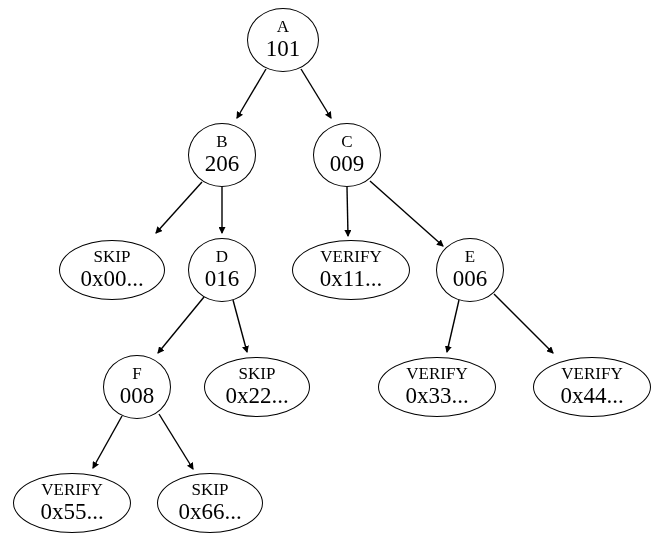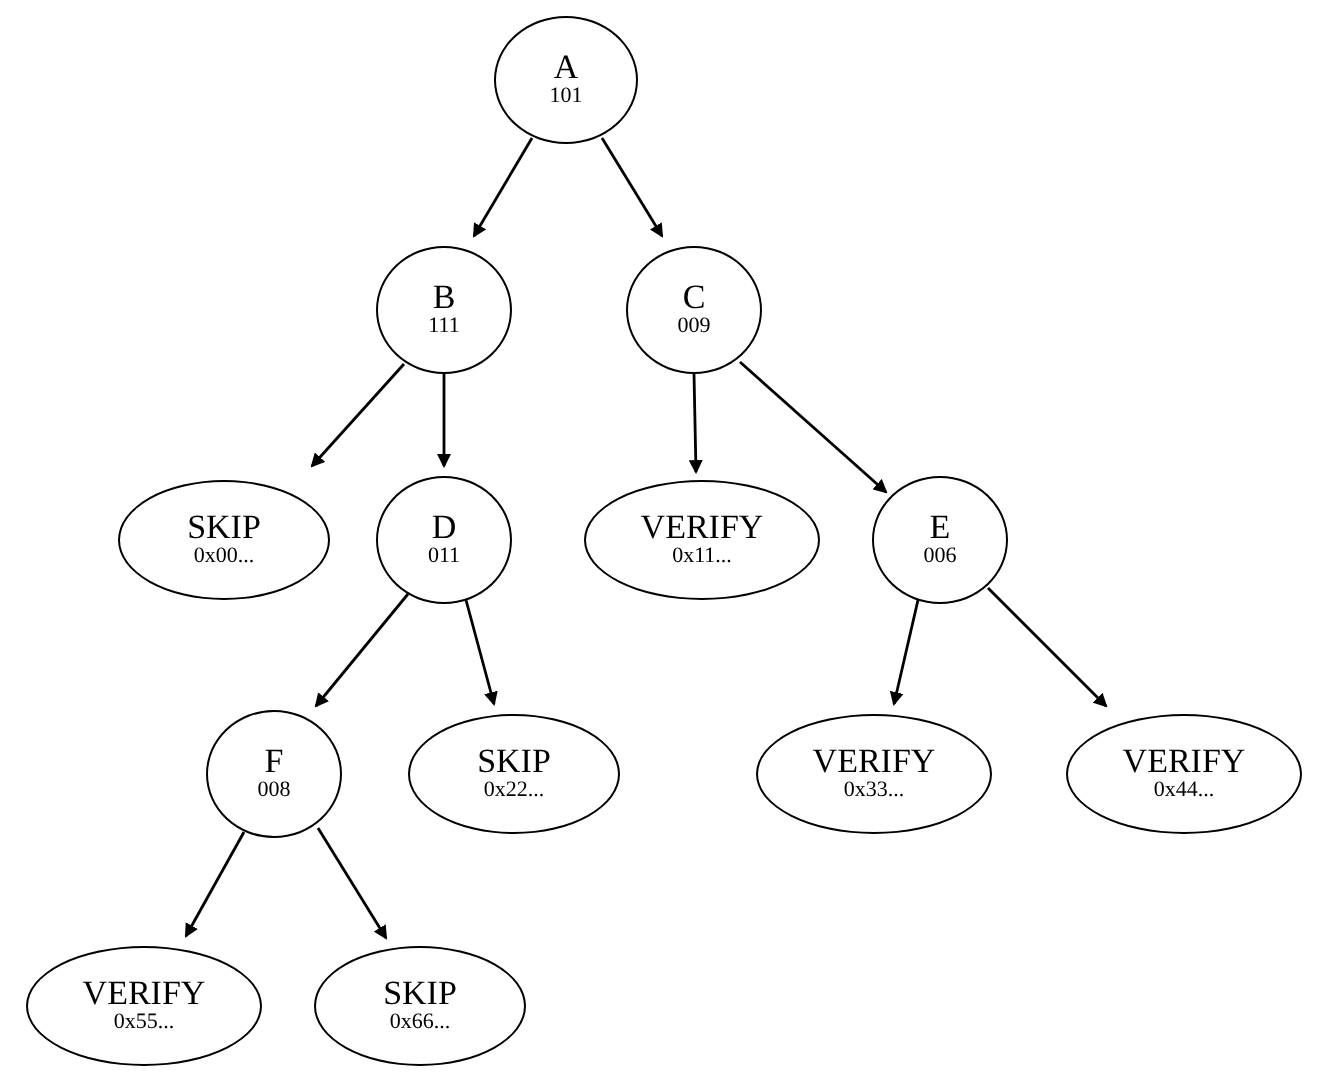--- a/index.html
+++ b/index.html
@@ -31,21 +31,21 @@
     box-sizing: border-box;
     border: 1.3px solid #000000;
     border-radius: 50%;
     background: #ffffff;
     color: #000000;
     line-height: 1.08;
     text-align: center;
     white-space: nowrap;
   }
   .node .l1 { font-size: 17px; }
-  .node .l2 { font-size: 11px; }
+  .node .l2 { font-size: 23px; }
 </style>
 </head>
 <body>
 
 <div id="canvas">
 
   <svg id="edges" viewBox="0 0 659 542" width="659" height="542" aria-hidden="true">
     <defs>
       <marker id="arrow" viewBox="0 0 10 10" refX="8.5" refY="5" markerWidth="5" markerHeight="5" orient="auto-start-reverse">
         <path d="M 0 0 L 10 5 L 0 10 z" fill="#000000"></path>
@@ -67,33 +67,33 @@
       </g>
   </svg>
 
   <div id="node-layer">
       <div class="node" style="left: 247px; top: 8px; width: 72px; height: 64px; border-color: rgb(0, 0, 0); background: rgb(255, 255, 255);">
         <span class="l1">A</span>
         <span class="l2">101</span>
       </div>
       <div class="node" style="left: 188px; top: 123px; width: 68px; height: 64px; border-color: rgb(0, 0, 0); background: rgb(255, 255, 255);">
         <span class="l1">B</span>
-        <span class="l2">111</span>
+        <span class="l2">206</span>
       </div>
       <div class="node" style="left: 313px; top: 123px; width: 68px; height: 64px; border-color: rgb(0, 0, 0); background: rgb(255, 255, 255);">
         <span class="l1">C</span>
         <span class="l2">009</span>
       </div>
       <div class="node" style="left: 59px; top: 240px; width: 106px; height: 60px; border-color: rgb(0, 0, 0); background: rgb(255, 255, 255);">
         <span class="l1">SKIP</span>
         <span class="l2">0x00...</span>
       </div>
       <div class="node" style="left: 188px; top: 238px; width: 68px; height: 64px; border-color: rgb(0, 0, 0); background: rgb(255, 255, 255);">
         <span class="l1">D</span>
-        <span class="l2">011</span>
+        <span class="l2">016</span>
       </div>
       <div class="node" style="left: 292px; top: 240px; width: 118px; height: 60px; border-color: rgb(0, 0, 0); background: rgb(255, 255, 255);">
         <span class="l1">VERIFY</span>
         <span class="l2">0x11...</span>
       </div>
       <div class="node" style="left: 436px; top: 238px; width: 68px; height: 64px; border-color: rgb(0, 0, 0); background: rgb(255, 255, 255);">
         <span class="l1">E</span>
         <span class="l2">006</span>
       </div>
       <div class="node" style="left: 103px; top: 355px; width: 68px; height: 64px; border-color: rgb(0, 0, 0); background: rgb(255, 255, 255);">

